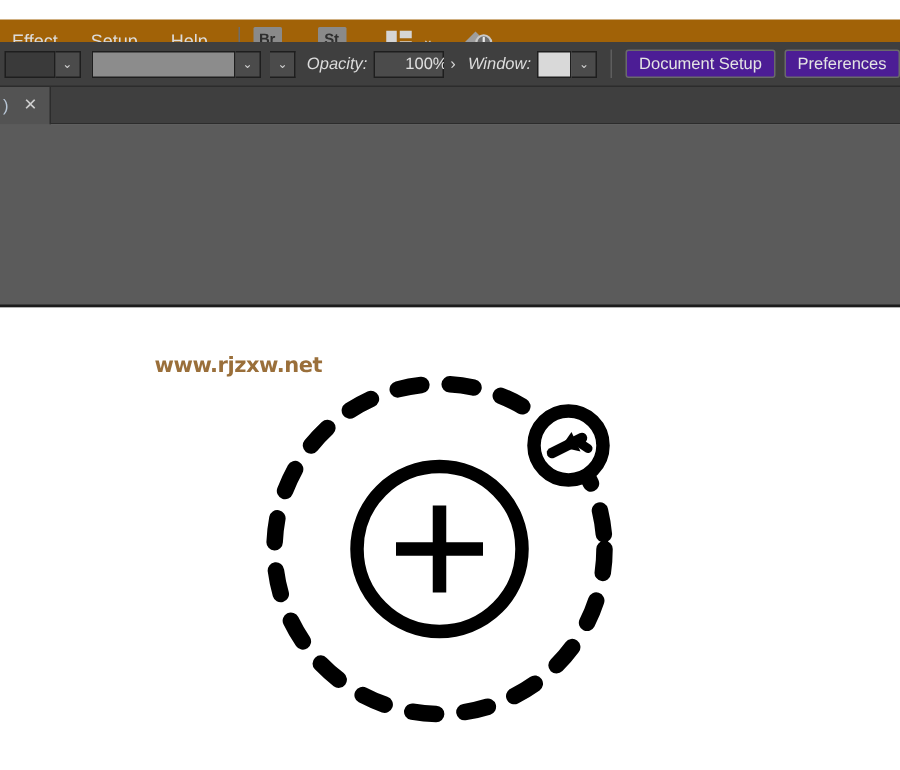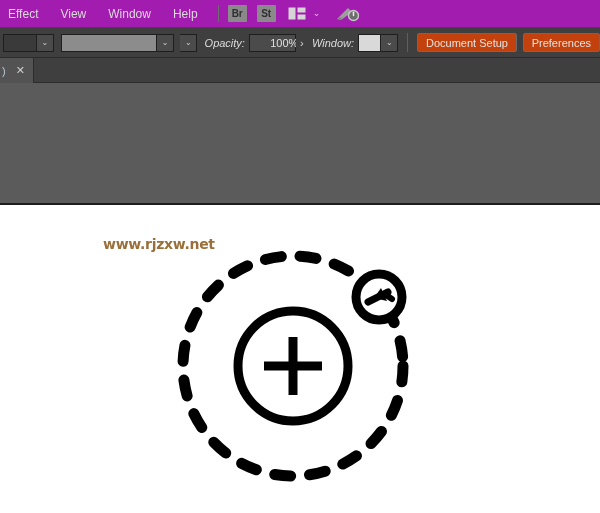--- a/index.html
+++ b/index.html
@@ -10,23 +10,23 @@
     font-family: "Liberation Sans", sans-serif;
   }
   #app {
     position: relative;
     width: 600px; height: 513px;
     background: #ffffff;
   }
 
   
   .menubar {
-    position: absolute; left: 0; top: 0;
+    position: absolute; left: 0; top: 13px;
     width: 600px; height: 28px;
-    background: #a21caf;
+    background: #a16207;
     display: flex; align-items: center;
     border-bottom: 1px solid #444;
   }
   .menu-item {
     color: #dcdcdc;
     font-size: 12px;
     padding: 0 11px;
     line-height: 28px;
     height: 28px;
     white-space: nowrap;
@@ -38,21 +38,21 @@
     margin: 0 9px 0 9px;
   }
   .app-chip {
     width: 19px; height: 17px;
     background: #8a8a8a;
     color: #2f2f2f;
     font-size: 10px;
     font-weight: bold;
     display: flex; align-items: center; justify-content: center;
     border-radius: 1px;
-    margin-right: 10px;
+    margin-right: 24px;
     letter-spacing: -0.2px;
   }
   .ws-icon {
     width: 18px; height: 13px;
     margin-left: 2px;
     display: flex; align-items: center;
   }
   .chevron-sm {
     margin-left: 7px;
     color: #d4d4d4;
@@ -137,21 +137,21 @@
     background: #d9d9d9;
     border: 1px solid #1e1e1e;
   }
   .vline {
     width: 1px; height: 19px;
     background: #5e5e5e;
     margin: 0 9px;
   }
   .btn {
     height: 19px;
-    background: #c2410c;
+    background: #4c1d95;
     border: 1px solid #6a6a6a;
     border-radius: 2px;
     color: #e4e4e4;
     font-size: 11px;
     padding: 0 8px;
     display: flex; align-items: center;
     white-space: nowrap;
   }
 
   
@@ -215,22 +215,21 @@
     left: 0; top: 0;
   }
 </style>
 </head>
 <body>
 
 <div id="app">
 
   <div class="menubar">
     <div class="menu-item">Effect</div>
-    <div class="menu-item">View</div>
-    <div class="menu-item">Window</div>
+    <div class="menu-item">Setup</div>
     <div class="menu-item">Help</div>
 
     <div class="menu-sep"></div>
 
     <div class="app-chip">Br</div>
     <div class="app-chip">St</div>
 
     <div class="ws-icon">
       <svg width="18" height="13" viewBox="0 0 18 13">
         <rect x="0.5" y="0.5" width="7" height="12" fill="#d5d5d5"></rect>

